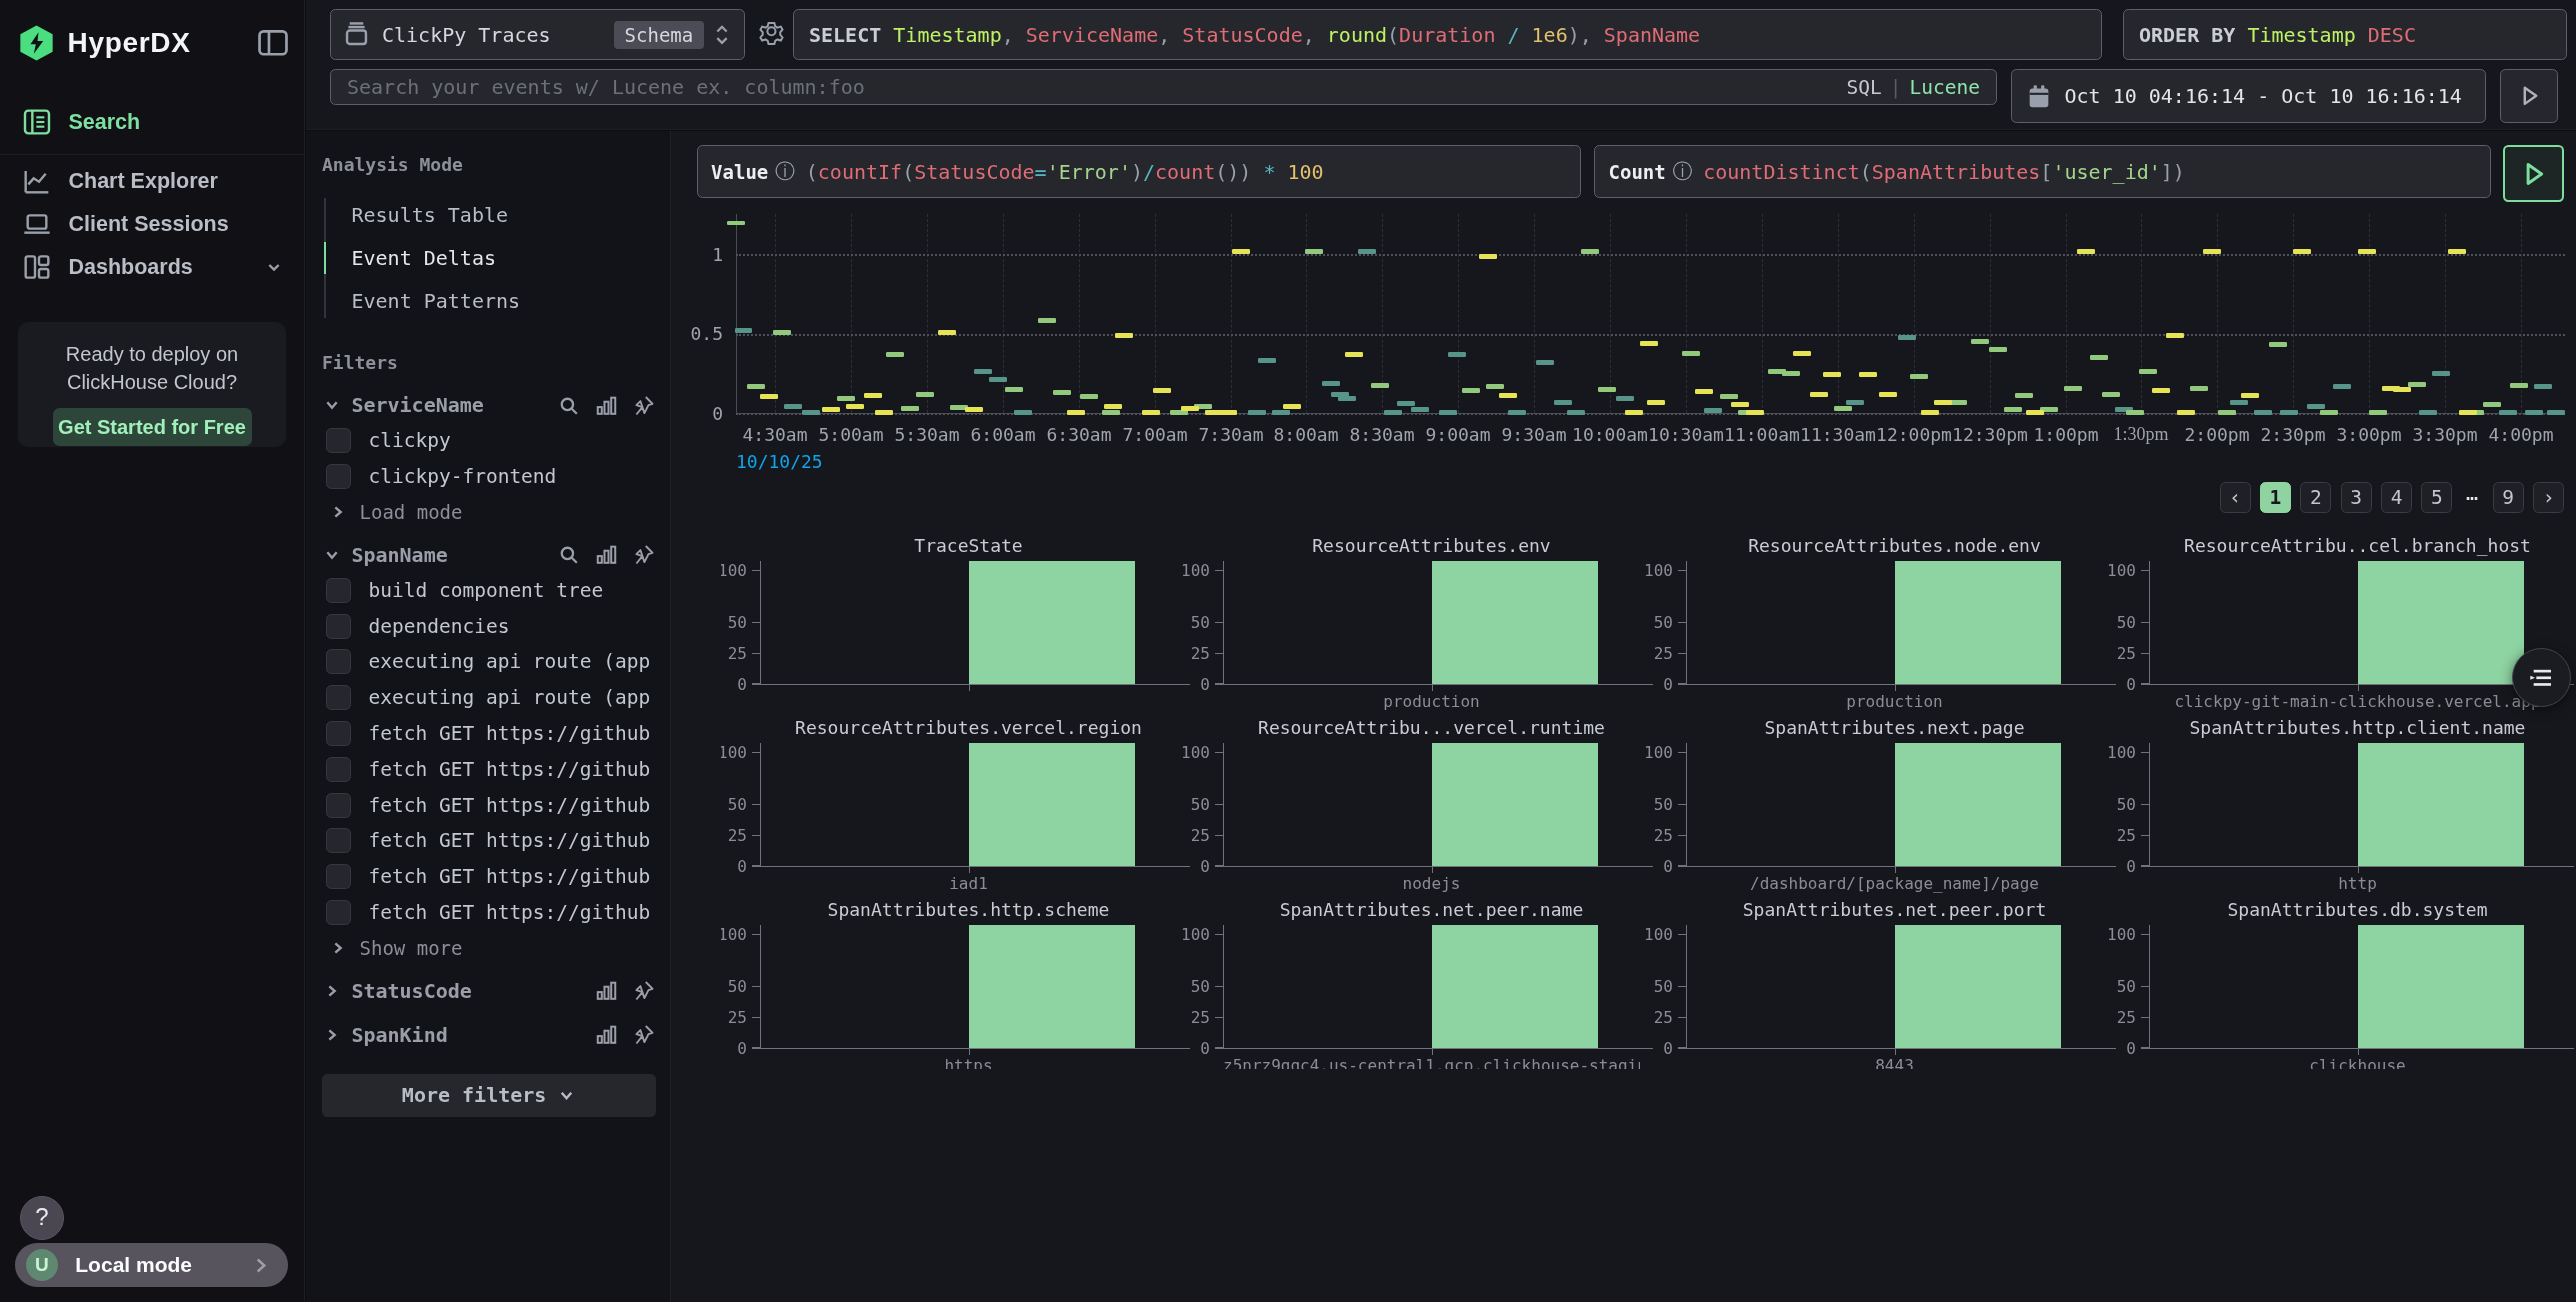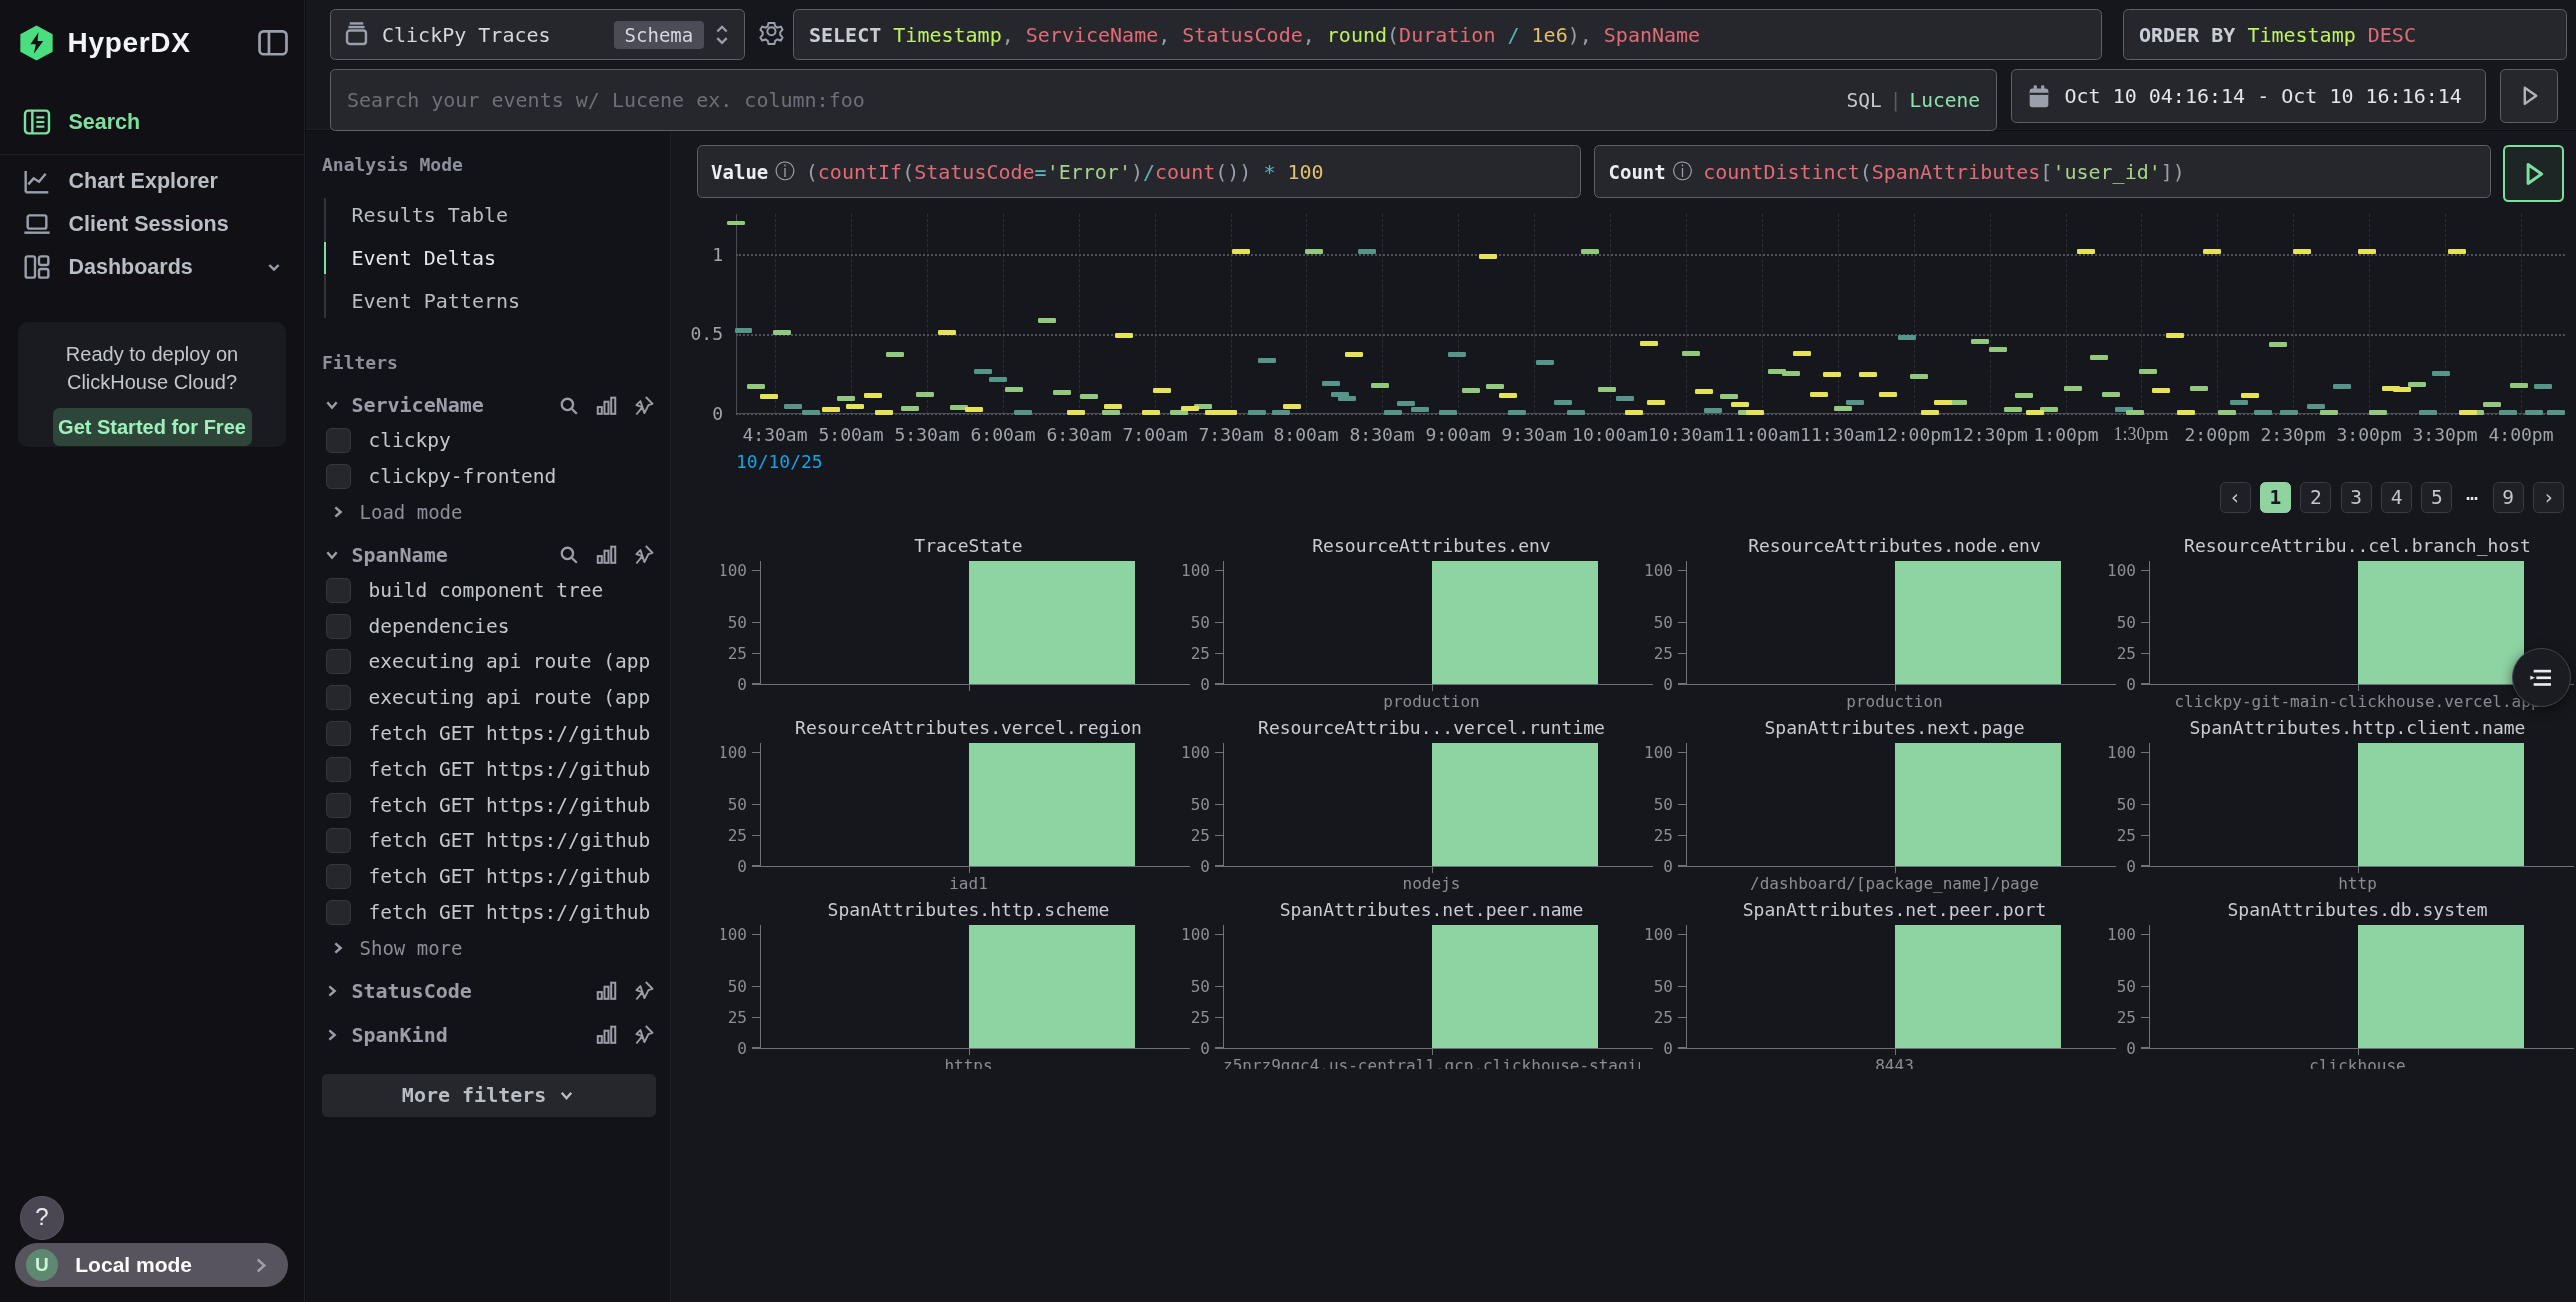--- a/index.html
+++ b/index.html
@@ -30,21 +30,21 @@
 
   
   #topbar{position:absolute;left:306px;top:0;width:2270px;height:129px;background:#16171c;border-bottom:1.3px solid #1e1f25;}
   .tb-input{position:absolute;box-sizing:border-box;background:#26272d;border:1.3px solid #5d5f69;border-radius:5.4px;display:flex;align-items:center;font-size:20px;}
   .src-box{left:24px;top:9.4px;width:415px;height:51px;padding:0 12px;cursor:pointer;}
   .src-name{margin-left:12px;color:#d4d7dd;}
   .schema-badge{margin-left:auto;background:#4b4c55;color:#d6d9df;border-radius:4px;padding:2.7px 10.8px;font-size:19px;}
   .gear{position:absolute;left:450px;top:19px;cursor:pointer;}
   .sql-box{left:487px;top:9.4px;width:1309px;height:51px;padding:0 15px;cursor:text;}
   .order-box{left:1817px;top:9.4px;width:444px;height:51px;padding:0 15px;cursor:text;}
-  .search-box{left:24px;top:69px;width:1667px;height:62px;padding:0 16px;cursor:text;}
+  .search-box{left:24px;top:69px;width:1667px;height:36px;padding:0 16px;cursor:text;}
   .search-ph{color:#6d707a;}
   .mode-toggle{margin-left:auto;font-size:19.5px;cursor:pointer;white-space:nowrap;}
   .mode-sql{color:#c6c9d0;}
   .mode-sep{color:#5a5c66;margin:0 8px;}
   .mode-lucene{color:#8fe3ac;}
   .date-box{left:1705px;top:69px;width:475px;height:54px;padding:0 15px;cursor:pointer;}
   .date-text{margin-left:13.5px;color:#e3e5ea;}
   .play-box{left:2194px;top:69px;width:58px;height:54px;justify-content:center;cursor:pointer;}
 
   .tok-kw{color:#c9cdd6;font-weight:bold;}

